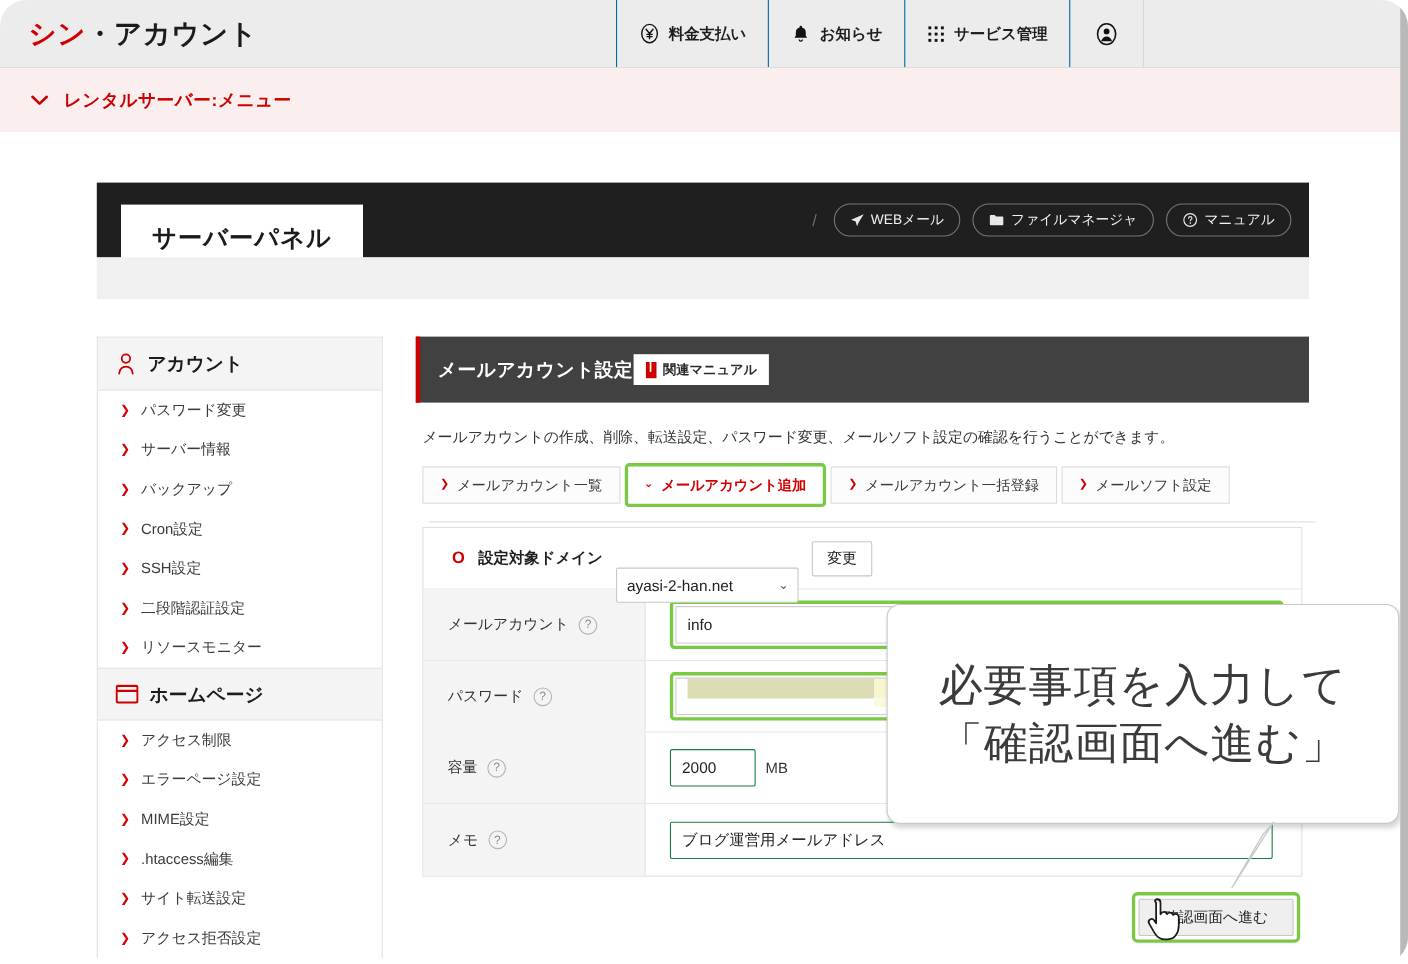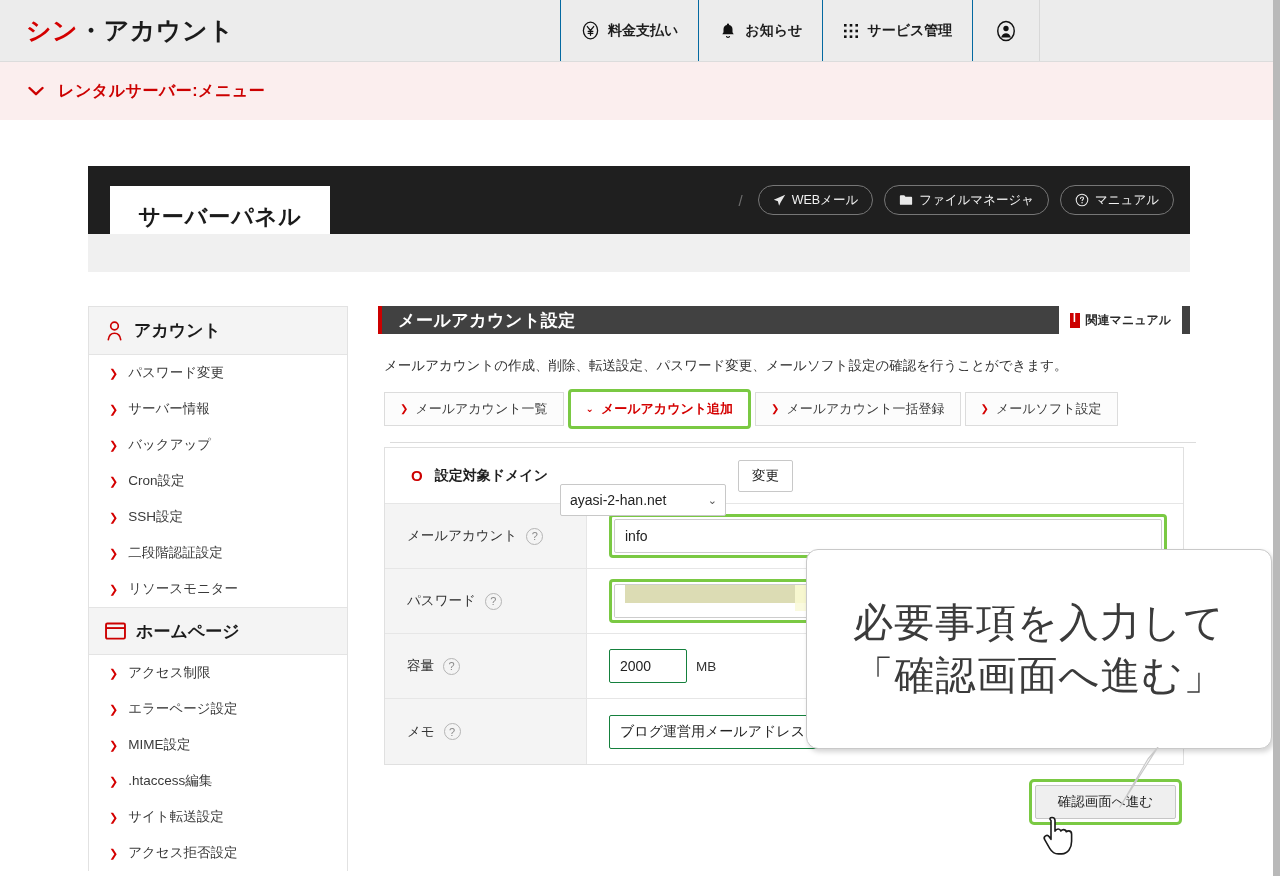--- a/index.html
+++ b/index.html
@@ -2,21 +2,21 @@
 <html lang="ja"><head>
 <meta charset="utf-8">
 <style>
   * { box-sizing: border-box; margin: 0; padding: 0; }
   html, body {
     width: 1280px; height: 876px;
     font-family: "Liberation Sans", "DejaVu Sans", sans-serif;
     background: #ffffff; overflow: hidden;
     -webkit-font-smoothing: antialiased;
   }
-  #root { position: relative; width: 1280px; height: 876px; overflow: hidden; }
+  #root { position: relative; width: 1280px; height: 876px; overflow: hidden; border-radius: 24px; }
 
   
   .gheader {
     position: absolute; left: 0; top: 0; width: 1274px; height: 62px;
     background: #ececec; border-bottom: 1px solid #dcdcdc;
     display: flex; align-items: stretch;
   }
   .brand {
     display: flex; align-items: center; padding-left: 26px; flex: 0 0 560px;
     font-size: 25px; font-weight: bold; letter-spacing: .5px;
@@ -89,22 +89,22 @@
     height: 36px; padding-left: 20px; font-size: 13.5px; color: #3a3a3a;
     cursor: pointer;
   }
   .arrow { color: #d40000; font-size: 11px; line-height: 1; }
 
   
   .main {
     position: absolute; left: 378px; top: 306px; width: 812px;
   }
   .page-title {
-    height: 28px; background: #414141; display: flex; align-items: center;
-    justify-content: space-between; padding: 0 8px 0 0;
+    height: 60px; background: #414141; display: flex; align-items: center;
+    padding: 0 8px 0 0;
     border-left: 4px solid #cc0000;
   }
   .page-title .pt-text {
     color: #ffffff; font-size: 17px; font-weight: bold; padding-left: 16px;
     letter-spacing: .5px;
   }
   .manual-btn {
     display: inline-flex; align-items: center; gap: 6px;
     background: #ffffff; height: 28px; padding: 0 11px;
     font-size: 12px; font-weight: bold; color: #2b2b2b; cursor: pointer;

